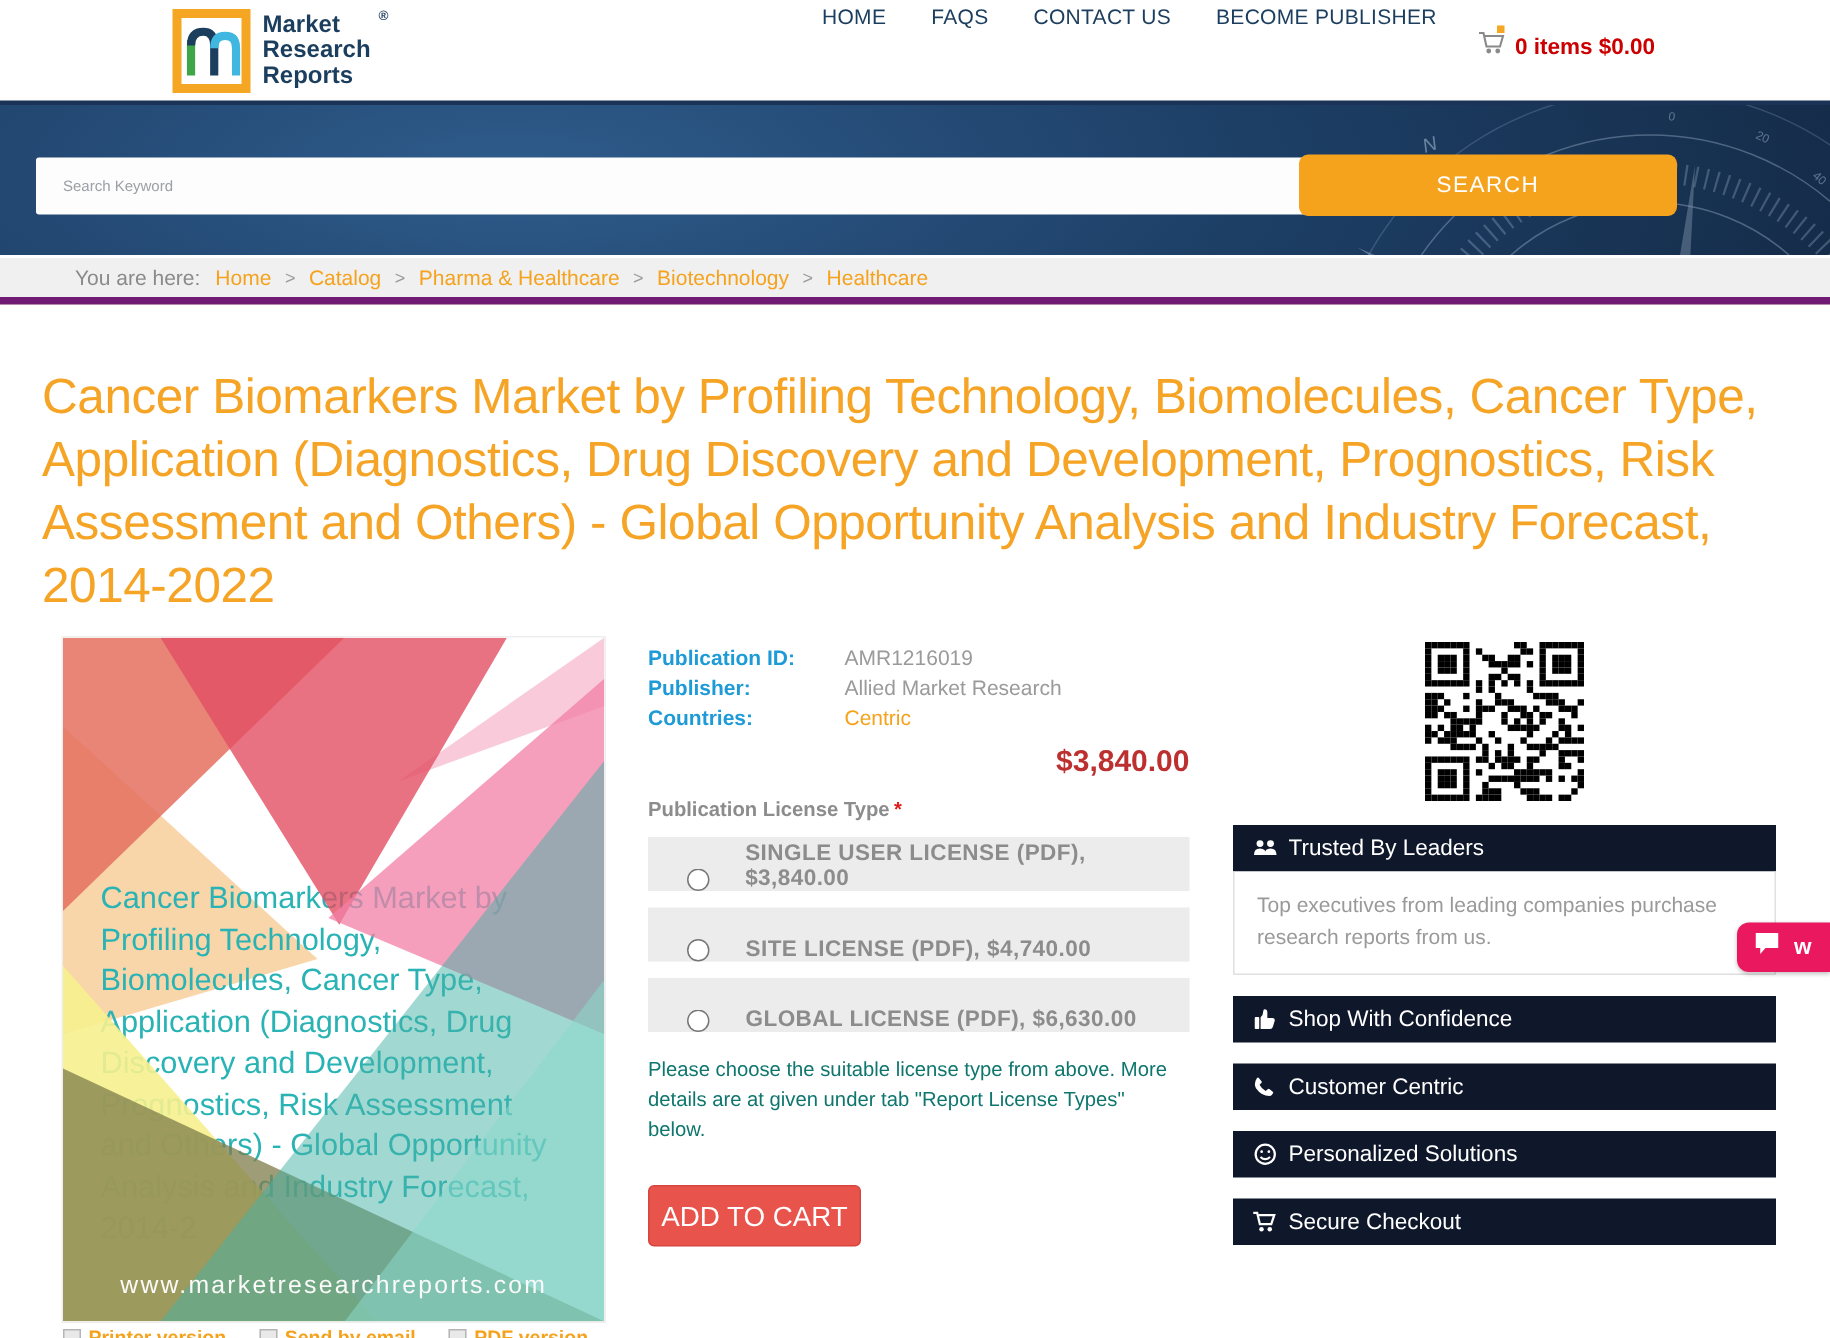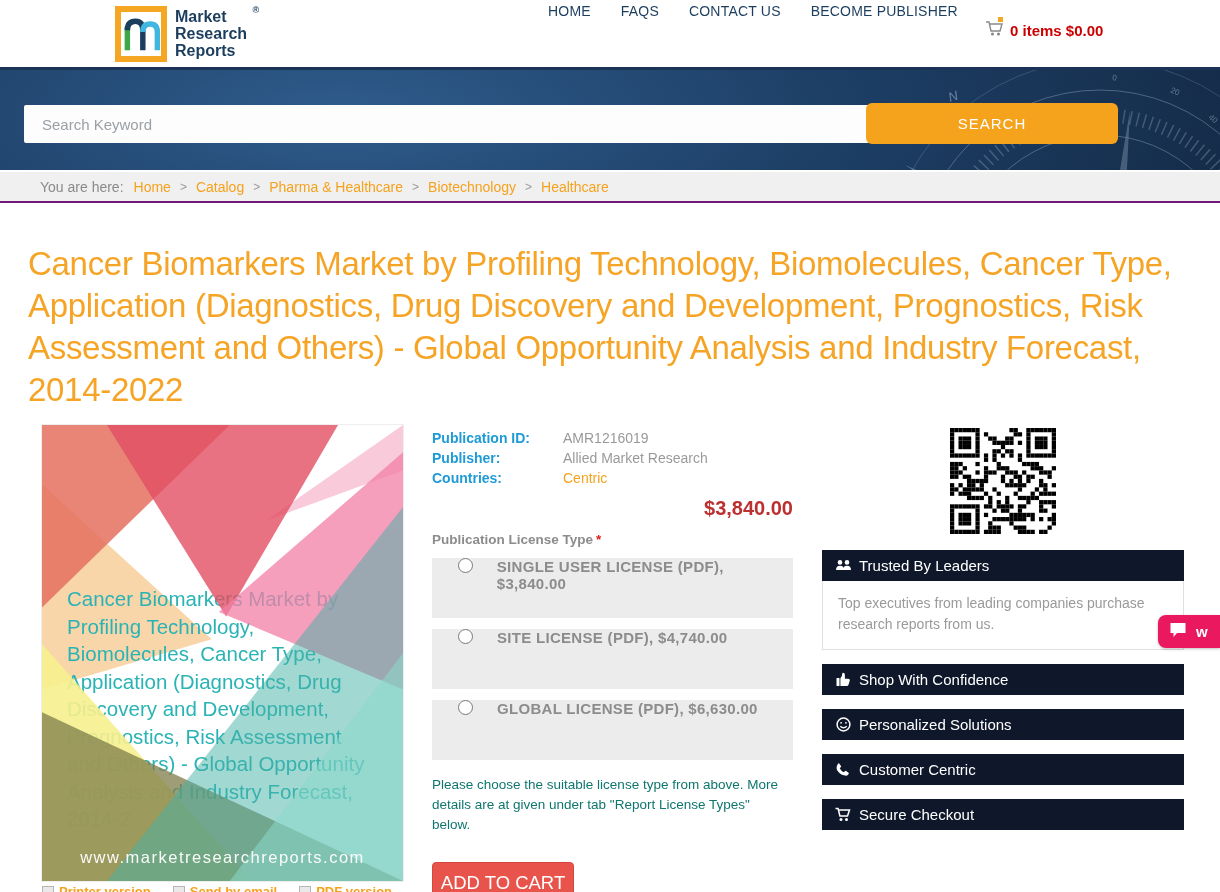--- a/index.html
+++ b/index.html
@@ -17,28 +17,28 @@
   .top-nav a { color:#1c3e5e; font-size:14px; text-decoration:none; letter-spacing:0.2px; cursor:pointer; }
   .cart-area { position:absolute; top:20px; left:985px; display:flex; align-items:center; gap:6px; cursor:pointer; }
   .cart-text { color:#cc0000; font-size:15px; font-weight:bold; }
   .cart-badge { position:absolute; left:13px; top:-3px; width:5px; height:5px; background:#f5a623; }
 
   
   .search-band { position:absolute; left:0; top:70px; width:1220px; height:100px; overflow:hidden;
      background:radial-gradient(ellipse 900px 300px at 28% 45%, #2f5c8c 0%, #1d3f66 55%, #152c49 100%); }
   .compass { position:absolute; right:0; top:0; opacity:0.55; }
   .search-input { position:absolute; left:24px; top:35px; width:943px; height:38px; border:0; background:#fdfdfd; border-radius:2px;
-     padding:0 18px; font-size:15px; color:#444; font-family:"Liberation Sans", sans-serif; outline:none; }
+     padding:0 18px; font-size:10px; color:#444; font-family:"Liberation Sans", sans-serif; outline:none; }
   .search-input::placeholder { color:#9aa0a6; }
   .search-btn { position:absolute; left:866px; top:33px; width:252px; height:41px; background:#f5a21d; border:0; border-radius:6px;
      color:#fff; font-size:15px; letter-spacing:1px; font-family:"Liberation Sans", sans-serif; cursor:pointer; }
 
   
-  .breadcrumb-bar { position:absolute; left:0; top:172px; width:1220px; height:31px; background:#f0f0f0; border-bottom:2px solid #701a75;
-     display:flex; align-items:center; padding-left:40px; font-size:14px; }
+  .breadcrumb-bar { position:absolute; left:0; top:172px; width:1220px; height:31px; background:#f0f0f0; border-bottom:5px solid #701a75;
+     display:flex; align-items:center; padding-left:50px; font-size:14px; }
   .bc-prefix { color:#8a8a8a; margin-right:10px; }
   .bc-link { color:#f5a21d; text-decoration:none; cursor:pointer; }
   .bc-sep { color:#9a9a9a; margin:0 9px; font-size:12px; }
 
   
   .page-title { position:absolute; left:28px; top:243px; width:1150px; color:#f6a425; font-size:33px; line-height:42px; font-weight:400; letter-spacing:-0.3px; }
 
   
   .cover { position:absolute; left:42px; top:425px; width:361px; height:456px; background:#fff; overflow:hidden; box-shadow:0 0 0 1px #eee; }
   .tri { position:absolute; left:0; top:0; width:100%; height:100%; }
@@ -60,21 +60,21 @@
 
   
   .mid-col { position:absolute; left:432px; top:428px; width:361px; }
   .detail-row { display:flex; font-size:14px; line-height:20px; }
   .detail-label { width:131px; color:#1e9bd7; font-weight:bold; }
   .detail-value { color:#9a9a9a; }
   .detail-value.link { color:#f5a21d; cursor:pointer; }
   .price-row { text-align:right; color:#bd3030; font-size:20px; font-weight:bold; margin-top:9px; }
   .license-label { margin-top:12px; color:#8c8c8c; font-weight:bold; font-size:13.5px; }
   .license-label .req { color:#e01b1b; margin-left:3px; }
-  .license-option { margin-top:11px; height:60px; background:#ececec; display:flex; align-items:flex-start; padding-left:26px; cursor:pointer; }
+  .license-option { margin-top:11px; height:36px; background:#ececec; display:flex; align-items:flex-end; padding-left:26px; cursor:pointer; }
   .license-option input { width:15px; height:15px; margin-right:24px; cursor:pointer; }
   .license-option span { color:#8c8c8c; font-weight:bold; font-size:15px; letter-spacing:0.3px; }
   .license-note { margin-top:15px; width:355px; color:#0f766e; font-size:13.5px; line-height:20px; }
   .add-cart-btn { margin-top:27px; width:142px; height:41px; background:#e8544b; border:1px solid #d6453e; border-radius:4px;
       color:#fff; font-size:18.5px; font-family:"Liberation Sans", sans-serif; cursor:pointer; }
 
   
   .right-col { position:absolute; left:822px; top:428px; width:362px; }
   .qr-wrap { width:106px; height:106px; margin:0 auto 16px auto; background:#fff; }
   .banner { height:31px; background:#0f172a; display:flex; align-items:center; padding-left:12px; color:#fff; font-size:15px; margin-bottom:14px; }
@@ -549,37 +549,37 @@
         <svg width="15" height="15" viewBox="0 0 15 15" fill="#fff">
           <rect x="0.5" y="6" width="3" height="8" rx="0.6"></rect>
           <path d="M4.4 14 h6.2 q1.6 0 2-1.5 l1.2-4 q0.4-1.8-1.5-1.8 h-3.4 V3 q0-2.2-1.8-2.2 q-0.9 0-0.9 1.2 q0 2.6-1.8 4.2 z"></path>
         </svg>
       </span>
       <span>Shop With Confidence</span>
     </div>
 
     <div class="banner">
       <span class="bicon">
+        <svg width="14" height="14" viewBox="0 0 14 14" fill="#fff">
+          <path d="M3.2 0.6 L5 2.9 q0.4 0.5-0.1 1.1 L3.7 5.2 q1.3 2.7 4.1 4.1 l1.3-1.2 q0.6-0.5 1.1-0.1 l2.3 1.8 q0.6 0.5 0.1 1.2 q-1 1.7-2.3 1.7 Q5 12.7 1.3 7.5 q-1.7-3.2 0.7-6.8 q0.6-0.7 1.2-0.1 z"></path>
+        </svg>
+      </span>
+      <span>Customer Centric</span>
+    </div>
+
+    <div class="banner">
+      <span class="bicon">
         <svg width="15" height="15" viewBox="0 0 15 15" fill="none" stroke="#fff">
           <circle cx="7.5" cy="7.5" r="6.4" stroke-width="1.5"></circle>
           <circle cx="5.1" cy="5.8" r="0.9" fill="#fff" stroke="none"></circle>
           <circle cx="9.9" cy="5.8" r="0.9" fill="#fff" stroke="none"></circle>
           <path d="M4.3 9.3 q3.2 3 6.4 0" stroke-width="1.4"></path>
         </svg>
       </span>
       <span>Personalized Solutions</span>
-    </div>
-
-    <div class="banner">
-      <span class="bicon">
-        <svg width="14" height="14" viewBox="0 0 14 14" fill="#fff">
-          <path d="M3.2 0.6 L5 2.9 q0.4 0.5-0.1 1.1 L3.7 5.2 q1.3 2.7 4.1 4.1 l1.3-1.2 q0.6-0.5 1.1-0.1 l2.3 1.8 q0.6 0.5 0.1 1.2 q-1 1.7-2.3 1.7 Q5 12.7 1.3 7.5 q-1.7-3.2 0.7-6.8 q0.6-0.7 1.2-0.1 z"></path>
-        </svg>
-      </span>
-      <span>Customer Centric</span>
     </div>
 
     <div class="banner">
       <span class="bicon">
         <svg width="16" height="15" viewBox="0 0 16 15">
           <path d="M0.5 1.5 h2.6 l1.8 7.5 h7.6 l2-6 H4.2" fill="none" stroke="#fff" stroke-width="1.5"></path>
           <circle cx="6" cy="12.5" r="1.5" fill="#fff"></circle>
           <circle cx="11.5" cy="12.5" r="1.5" fill="#fff"></circle>
         </svg>
       </span>

